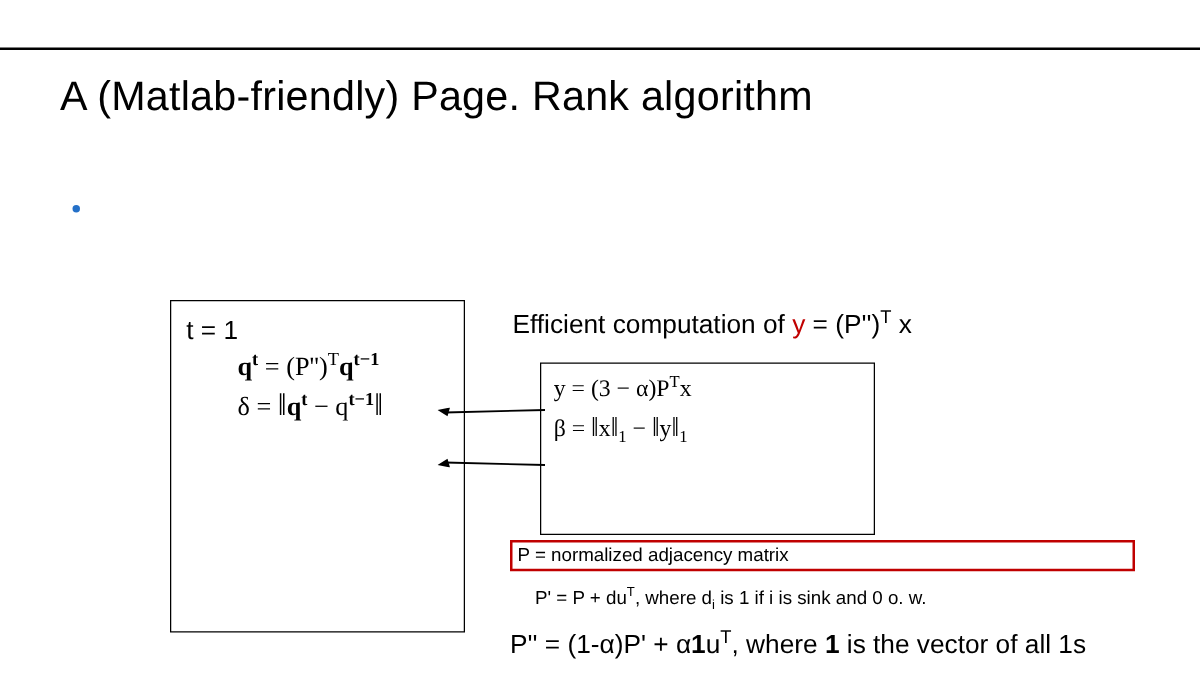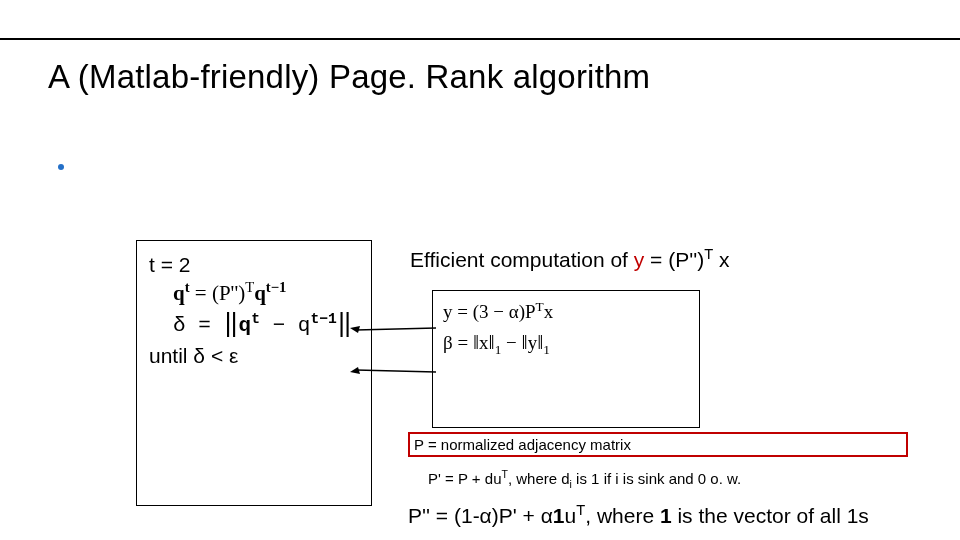--- a/index.html
+++ b/index.html
@@ -1,21 +1,21 @@
 <!DOCTYPE html>
 <html><head>
 <meta charset="utf-8">
 <style>
 html,body{margin:0;padding:0;width:960px;height:540px;background:#fff;font-family:Arial,Helvetica,sans-serif;color:#000;overflow:hidden}
 .top-rule{position:absolute;left:0;top:0;height:38px;width:100%;border-bottom:2px solid #000}
 .title{position:absolute;left:48px;top:58px;font-size:33px;letter-spacing:.2px}
 .bullet-row{position:absolute;left:58px;top:152px;font-size:23px;line-height:1.35}
 .bullet-dot{display:inline-block;width:6px;height:6px;border-radius:50%;background:#2470c8;vertical-align:middle;margin-right:10px;margin-top:-3px}
 .algo-box{position:absolute;left:136px;top:240px;width:210px;height:244px;border:1.5px solid #000;padding:10px 12px;font-size:21px;line-height:1.35}
-.algo-box .indent{margin-left:24px}
+.algo-box .indent{margin-left:41px}
 .eff-bar{position:absolute;left:410px;top:248px;font-size:21px}
 .eff-bar .v-y{color:#c00000}
 .eq-box{position:absolute;left:432px;top:290px;width:246px;height:124px;border:1.5px solid #000;padding:6px 10px;font-family:'Cambria Math','Times New Roman',serif;font-size:19px;line-height:1.55}
 .arrow{position:absolute;left:350px;top:350px;width:86px;height:1px}
 .arrow svg{position:absolute;left:0;top:-24px}
 .note-P{position:absolute;left:408px;top:432px;font-size:15px;border-top:2px solid #c00000;border-bottom:2px solid #c00000;border-left:2px solid #c00000;border-right:2px solid #c00000;padding:2px 4px;width:488px}
 .note-P2{position:absolute;left:428px;top:470px;font-size:15px}
 .note-P3{position:absolute;left:408px;top:504px;font-size:21px}
 sub,sup{font-size:.7em;line-height:0}
 .bold{font-weight:700}
@@ -25,28 +25,27 @@
 
 <div class="top-rule"></div>
 
 <div class="title">A (Matlab-friendly) Page. Rank algorithm</div>
 
 <div class="bullet-row">
   <span class="bullet-dot"></span>
 </div>
 
 <div class="algo-box">
-  <div>t = 2</div>
+  <div>t = 1</div>
   <div class="indent" style="font-family:'Cambria Math','Times New Roman',serif">
     <span class="bold">q</span><sup class="bold">t</sup><span> = (P'')</span><sup>T</sup><span class="bold">q</span><sup class="bold">t−1</sup>
   </div>
-  <div class="indent" style="font-family:Liberation Mono, monospace">
+  <div class="indent" style="font-family:Liberation Serif, serif">
     <span>δ = </span><span style="font-size:1.2em">‖</span><span class="bold">q</span><sup class="bold">t</sup><span> − q</span><sup class="bold">t−1</sup><span style="font-size:1.2em">‖</span>
   </div>
-  <div>until δ &lt; ε</div>
 </div>
 
 <div class="eff-bar">
   <span>Efficient computation of </span><span class="v-y">y</span><span> = (P'')</span><sup>T</sup><span> x</span>
 </div>
 
 <div class="arrow">
   <svg width="90" height="48" viewBox="0 0 90 48">
     <line x1="6" y1="4" x2="86" y2="2" stroke="#000" stroke-width="1.5"></line>
     <line x1="6" y1="44" x2="86" y2="46" stroke="#000" stroke-width="1.5"></line>

